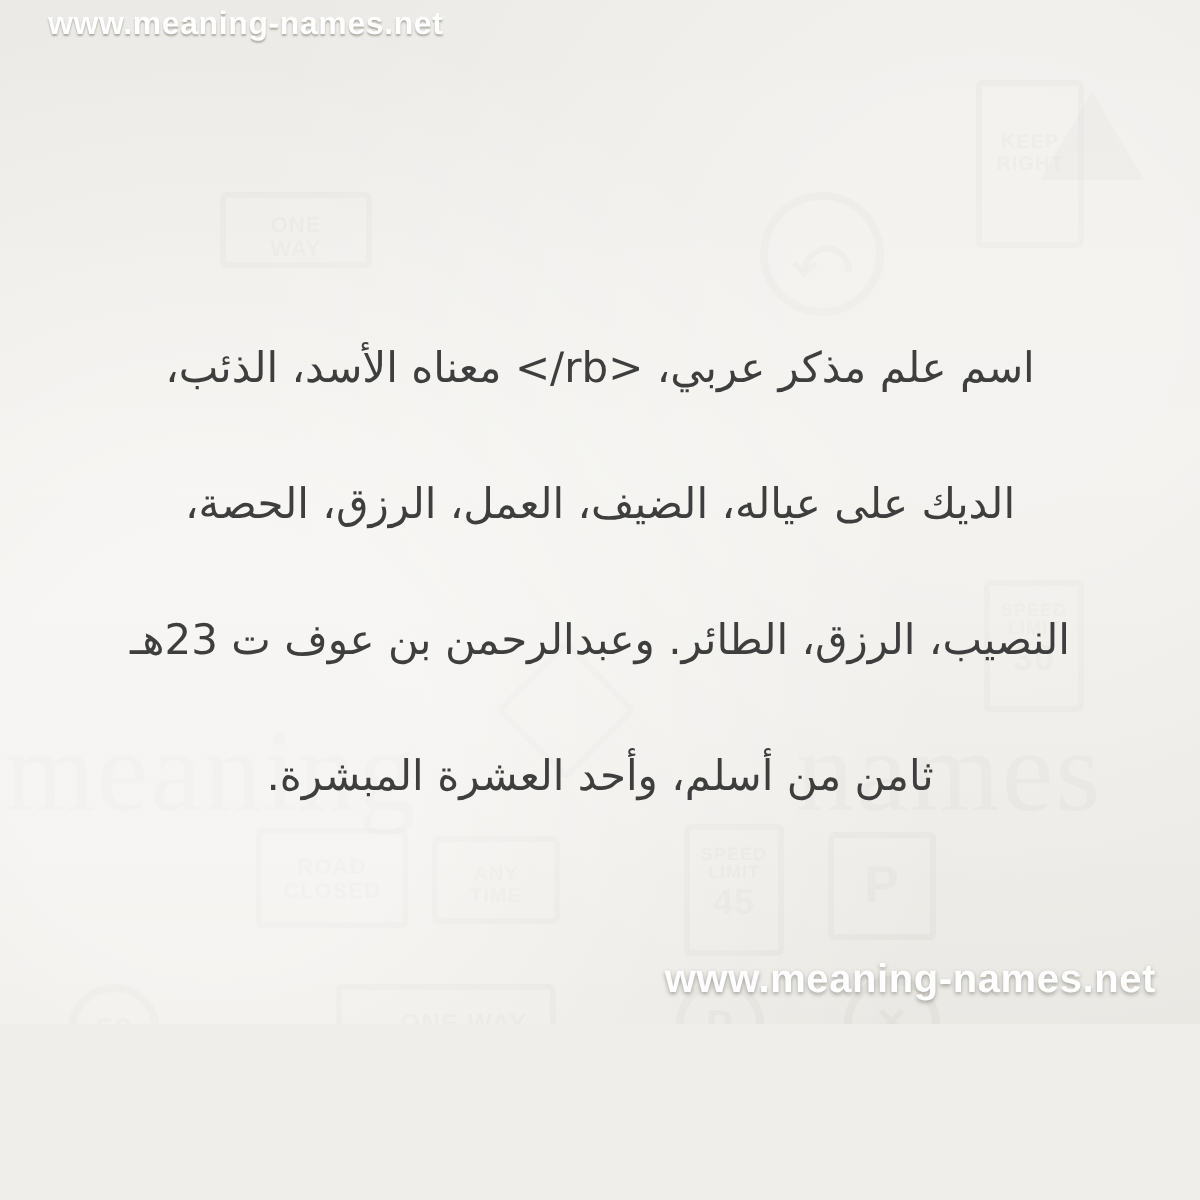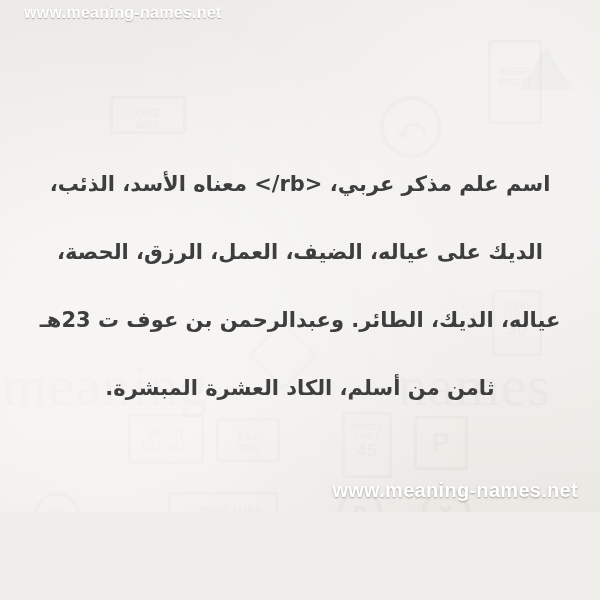--- a/index.html
+++ b/index.html
@@ -125,21 +125,20 @@
     width: 532px;
     text-align: center;
     direction: rtl;
   }
   .body-line {
     font-family: "DejaVu Sans", sans-serif;
     font-size: 21px;
     color: #3e3e3e;
     line-height: 68px;
     white-space: nowrap;
-    font-weight: bold;
   }
 </style>
 </head>
 <body>
 
 <div class="card">
 
   <div class="bg-layer">
     <div class="bg-tile sq" style="left:110px; top:96px; width:76px; height:38px; font-size:11px; padding-top:9px; box-sizing:border-box;">ONE<br>WAY</div>
     <div class="bg-tile sq" style="left:488px; top:40px; width:54px; height:84px; font-size:10px; padding-top:24px; box-sizing:border-box;">KEEP<br>RIGHT</div>
@@ -161,19 +160,19 @@
     <div class="bigword" style="left:398px; top:352px;">names</div>
     <div class="bg-wash"></div>
   </div>
 
   <div class="wm-top">www.meaning-names.net</div>
 
 
   <div class="body-block">
     <div class="body-line">اسم علم مذكر عربي، &lt;rb/&gt; معناه الأسد، الذئب،</div>
     <div class="body-line">الديك على عياله، الضيف، العمل، الرزق، الحصة،</div>
-    <div class="body-line">عياله، الديك، الطائر. وعبدالرحمن بن عوف ت 23هـ</div>
-    <div class="body-line">ثامن من أسلم، الكاد العشرة المبشرة.</div>
+    <div class="body-line">النصيب، الرزق، الطائر. وعبدالرحمن بن عوف ت 23هـ</div>
+    <div class="body-line">ثامن من أسلم، وأحد العشرة المبشرة.</div>
   </div>
 
   <div class="wm-bottom">www.meaning-names.net</div>
 
 </div>
 
 </body></html>

